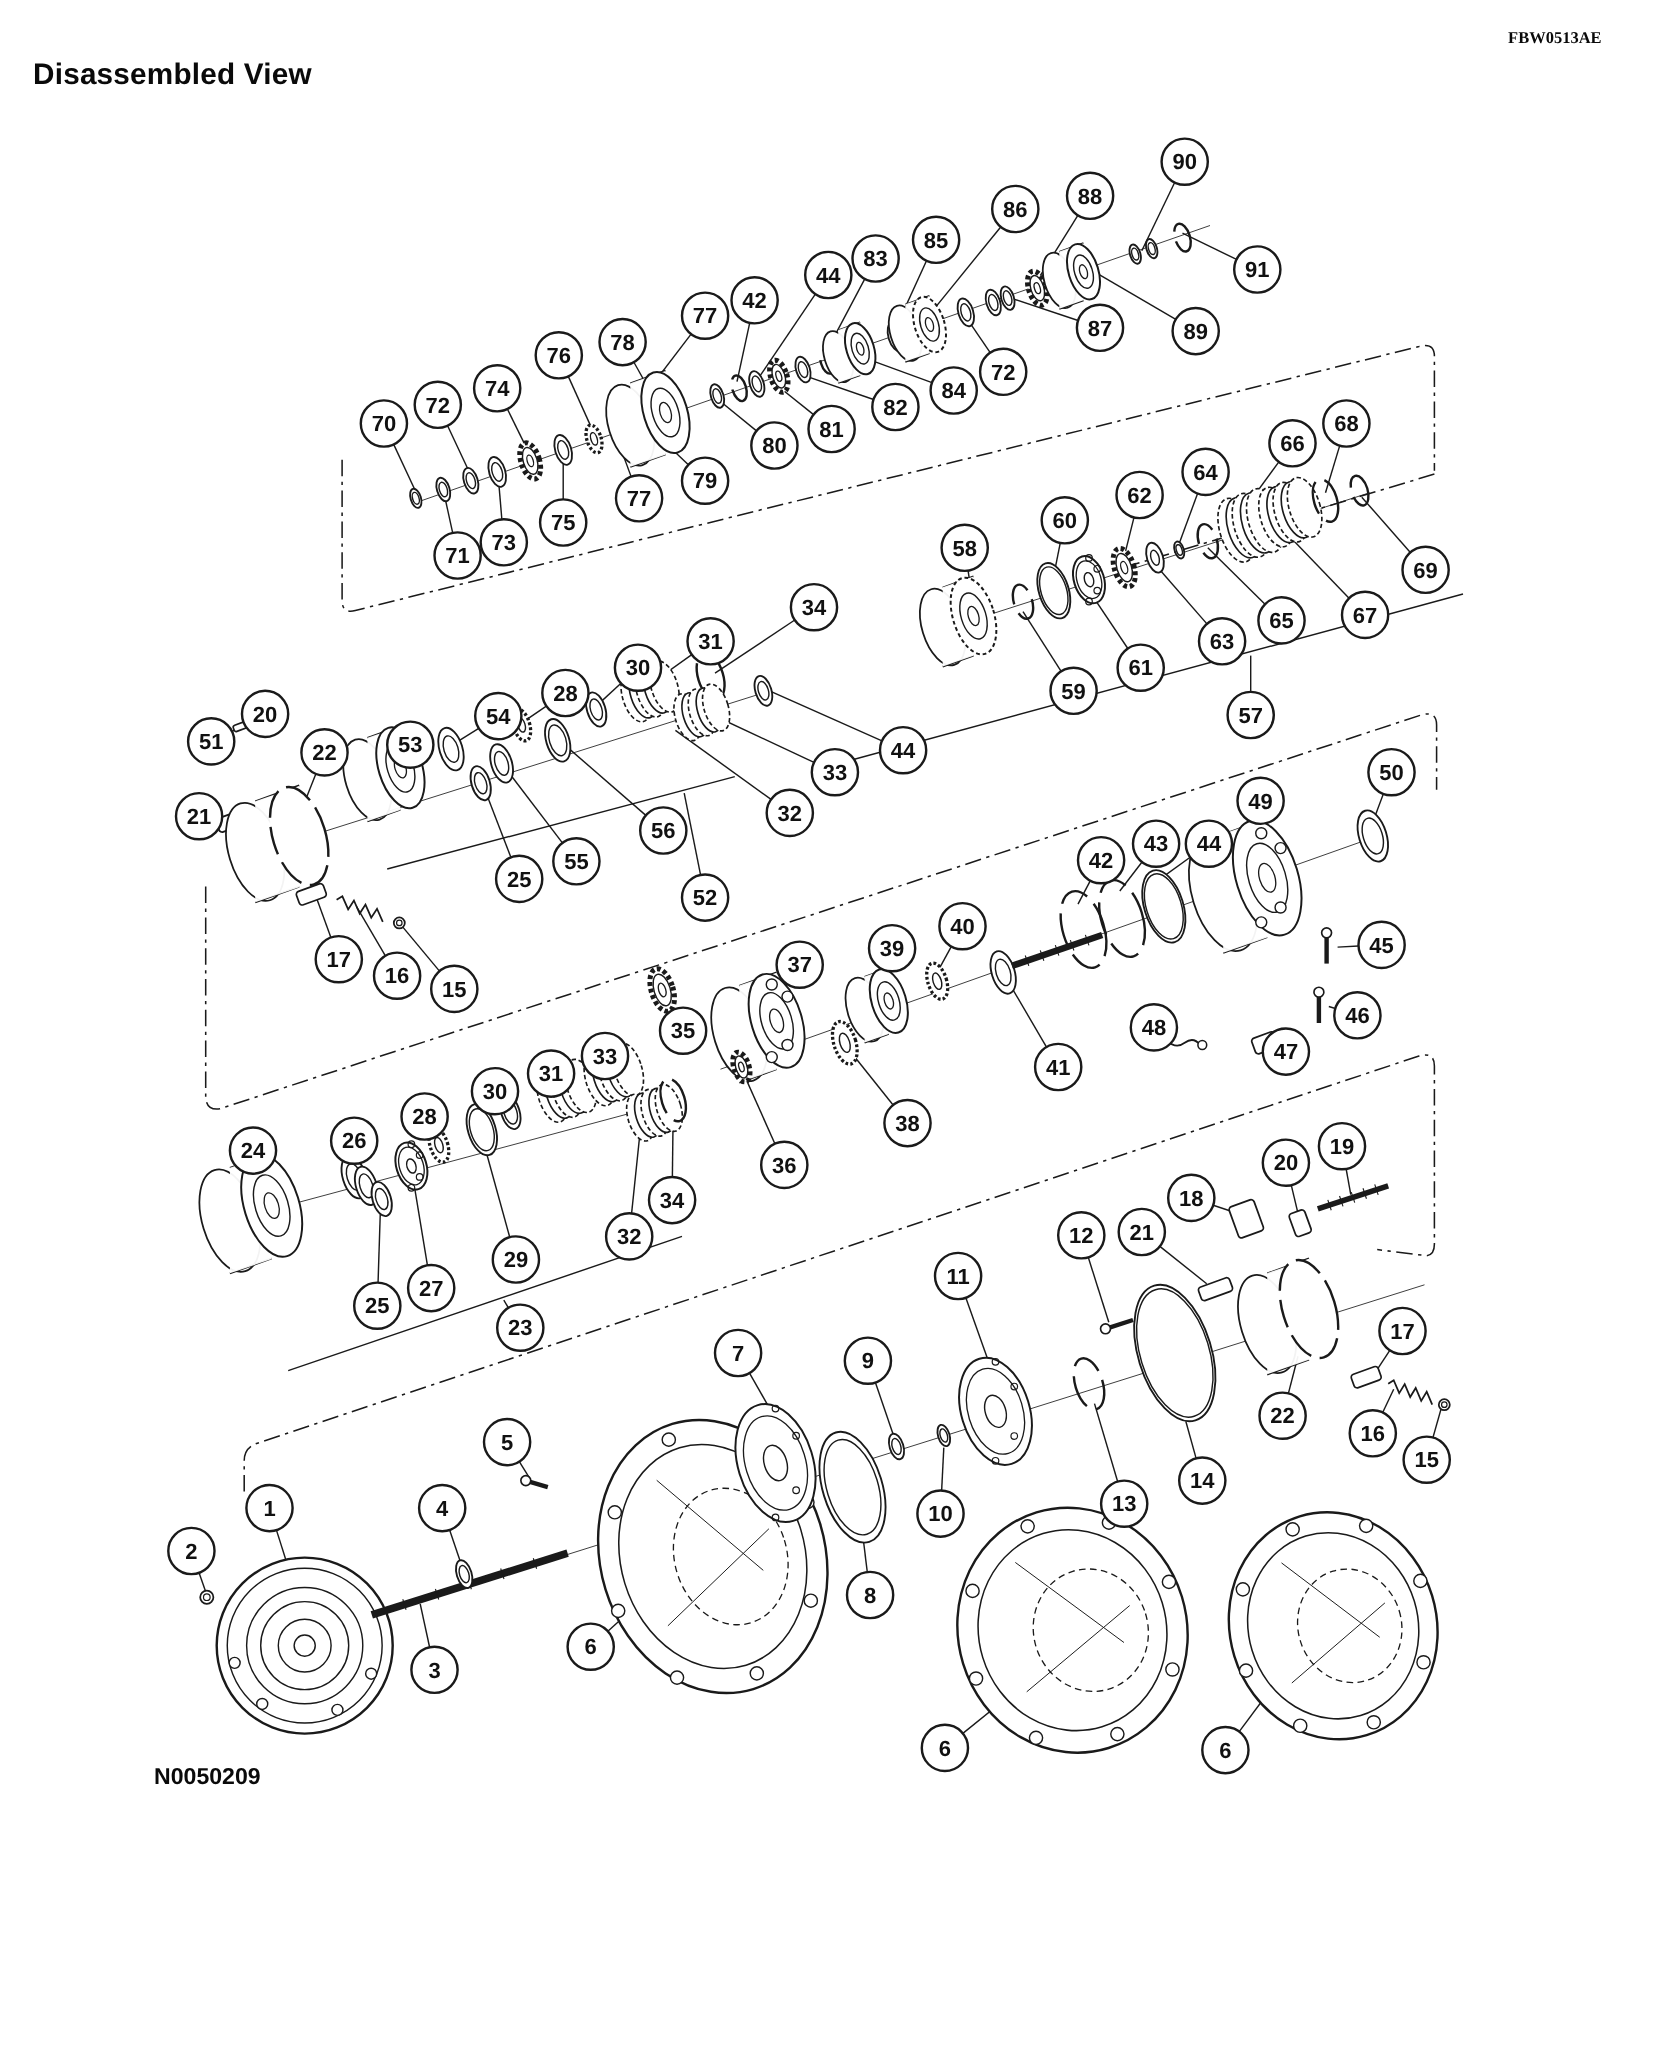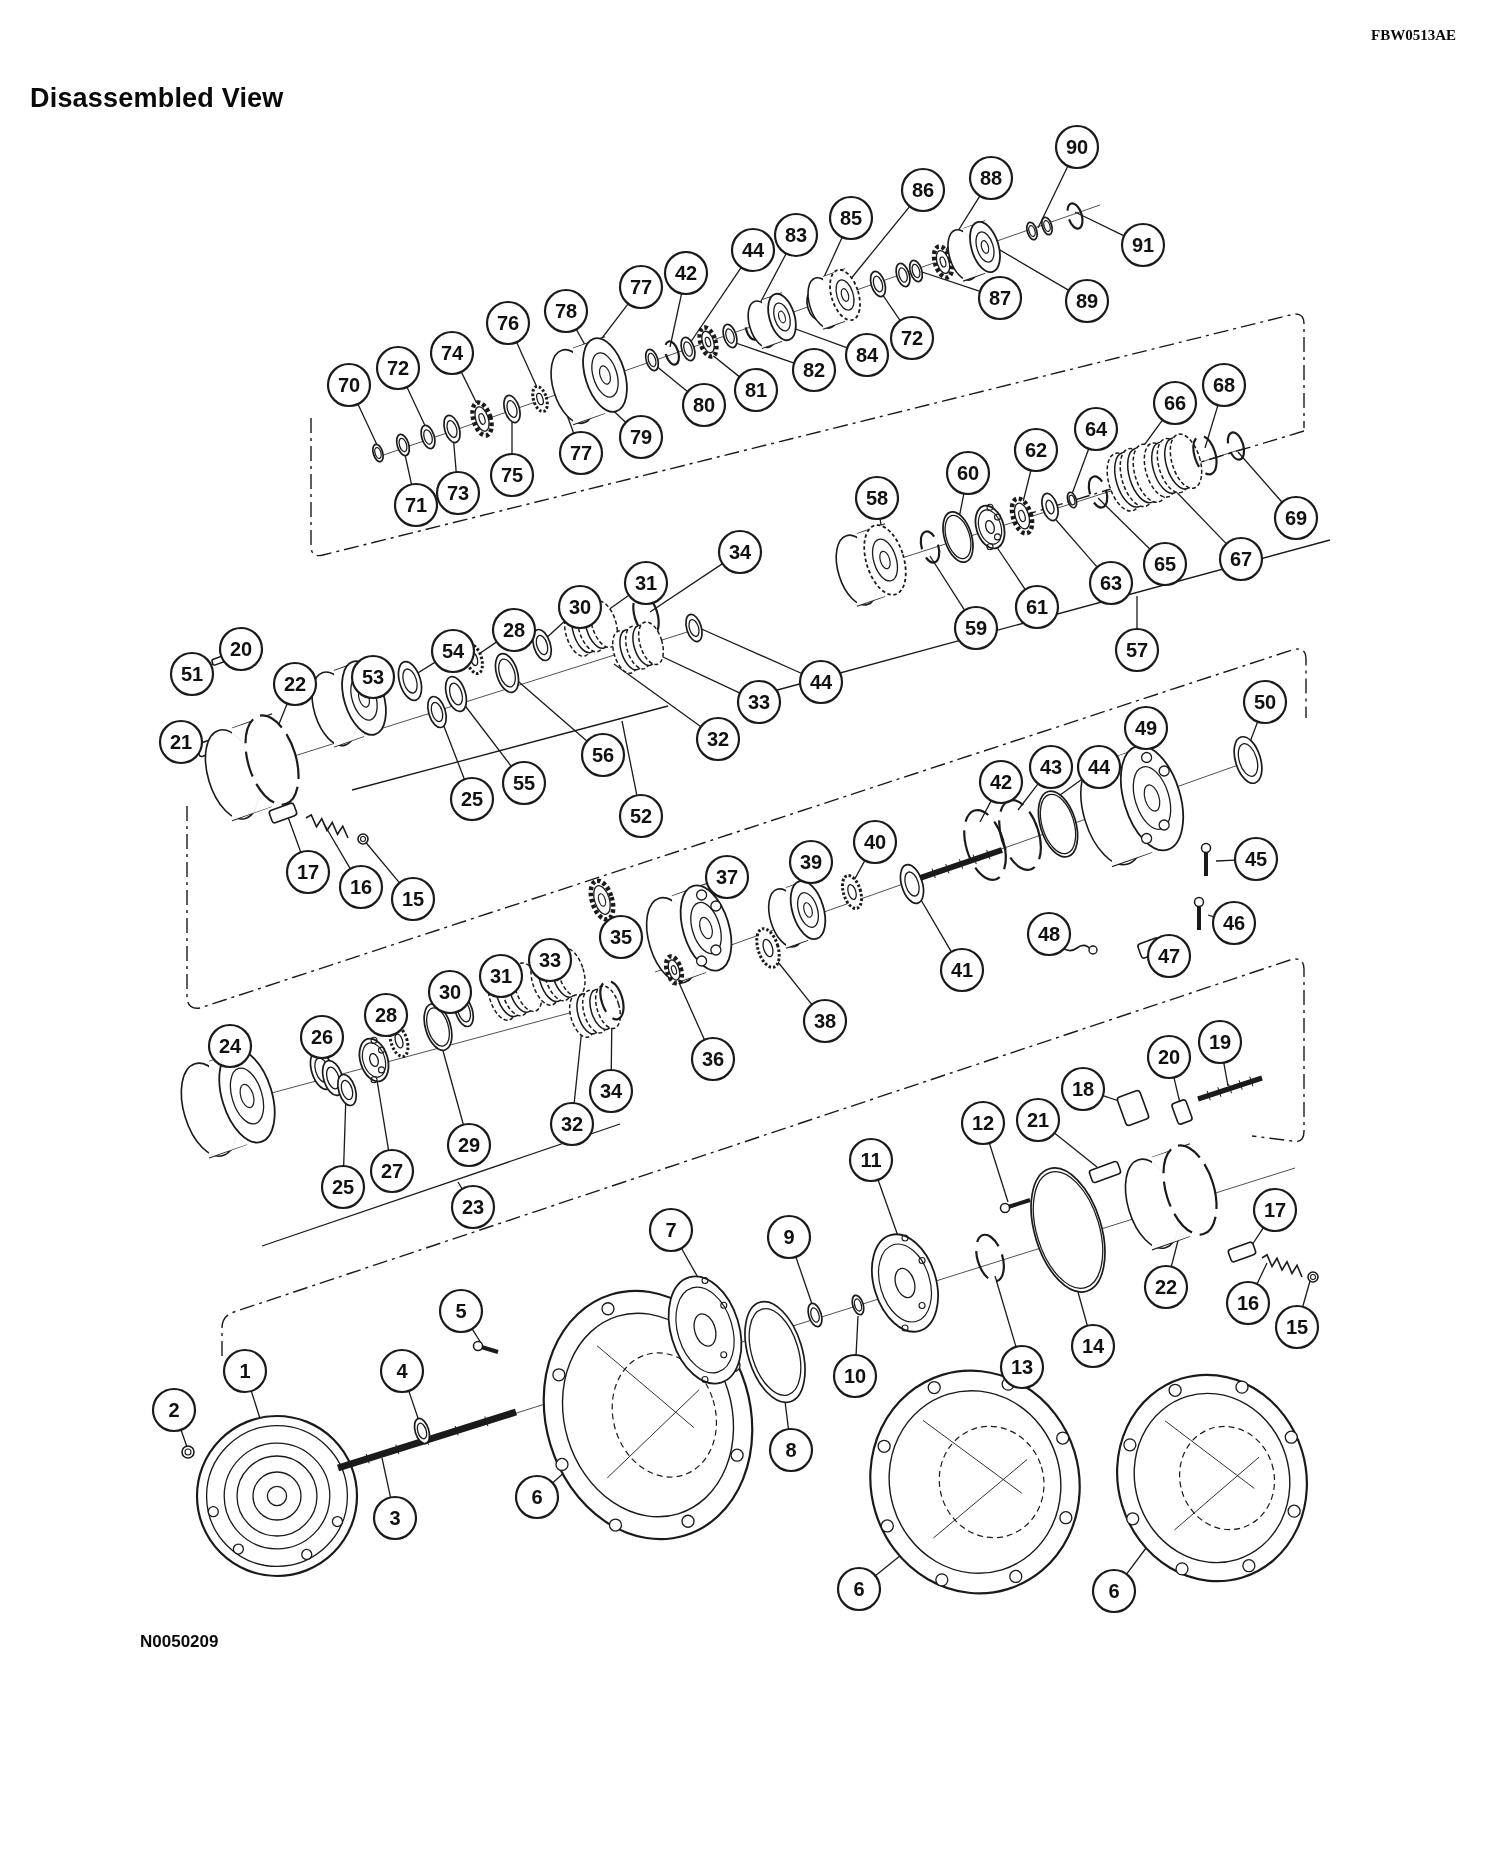--- a/index.html
+++ b/index.html
@@ -1,20 +1,20 @@
 <!DOCTYPE html>
 <html><head>
 <meta charset="utf-8">
 <style>
   html,body{margin:0;padding:0;background:#e8e8e8;}
   #page{position:relative;width:1504px;height:1864px;background:#ffffff;overflow:hidden;
         font-family:"Liberation Sans",sans-serif;}
-  .hdr-title{position:absolute;left:30px;top:52px;font-size:27px;font-weight:bold;color:#0a0a0a;letter-spacing:0.2px;margin-top:31px;}
+  .hdr-title{position:absolute;left:30px;top:52px;font-size:27px;font-weight:bold;color:#0a0a0a;letter-spacing:0.2px;}
   .fig-code{position:absolute;right:48px;top:27px;font-size:15px;font-weight:bold;color:#0a0a0a;font-family:Liberation Serif, serif;}
-  .img-ref{position:absolute;left:140px;top:1604px;font-size:17px;font-weight:600;color:#0a0a0a;margin-top:28px;}
+  .img-ref{position:absolute;left:140px;top:1604px;font-size:21px;font-weight:600;color:#0a0a0a;}
   svg{position:absolute;left:0;top:0;}
   svg text{font-family:"Liberation Sans",sans-serif;font-weight:bold;fill:#111;}
 </style>
 </head>
 <body>
 
 <div id="page">
   <div class="hdr-title">Disassembled View</div>
   <div class="fig-code">FBW0513AE</div>
   <svg id="diagram" width="1504" height="1864" viewBox="0 0 1504 1864">

